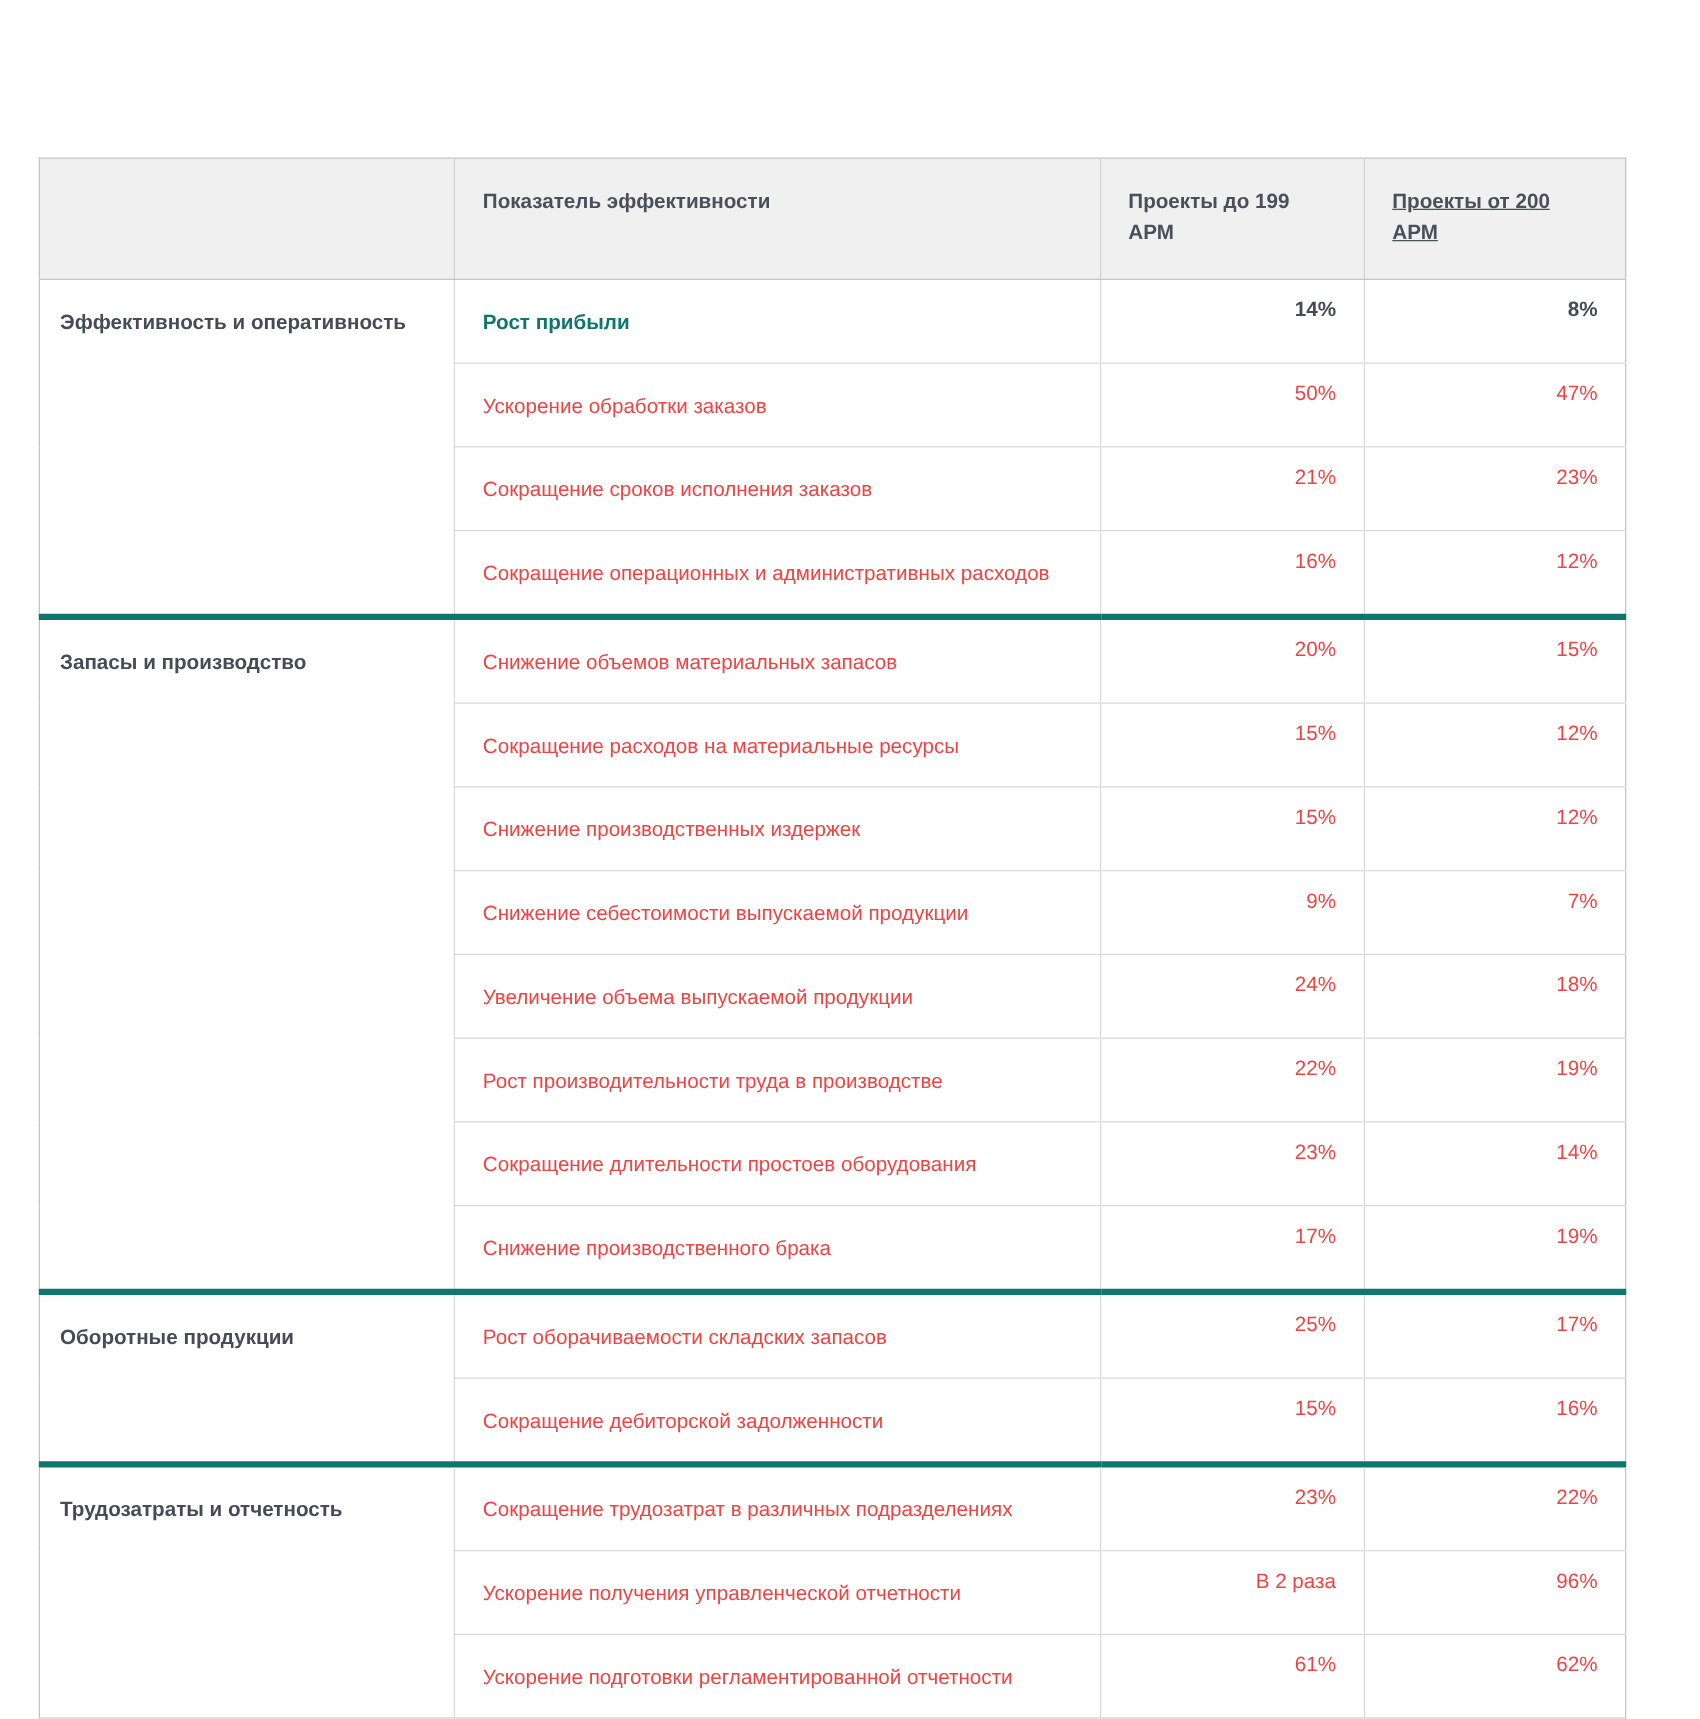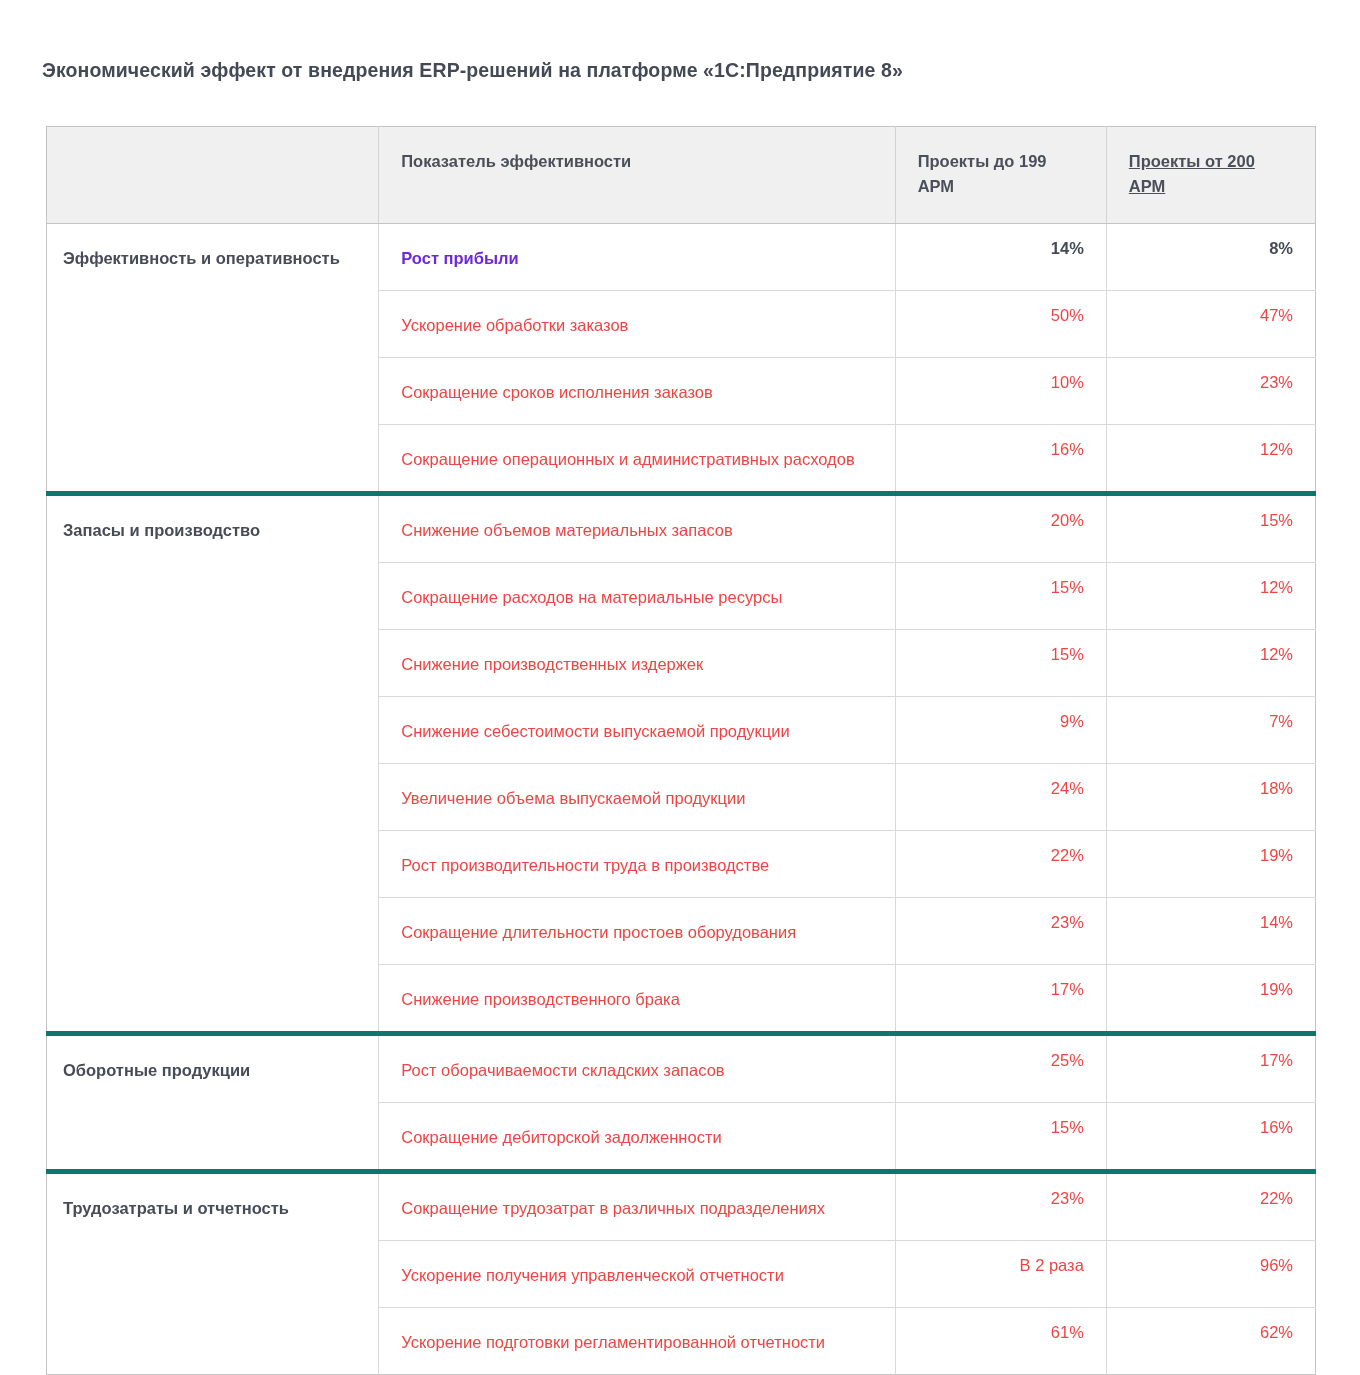--- a/index.html
+++ b/index.html
@@ -29,21 +29,21 @@
     width: 1270px;
     font-size: 19.5px;
     font-weight: bold;
     color: #444a55;
     letter-spacing: 0.1px;
     line-height: 26px;
   }
 
   .table-wrap {
     position: absolute;
-    left: 46px;
+    left: 31px;
     top: 126px;
     width: 1270px;
   }
 
   table.effect-table {
     border-collapse: collapse;
     width: 1270px;
     table-layout: fixed;
     border: 1px solid #c4c4c4;
   }
@@ -100,29 +100,28 @@
   }
   td.value-cell.last { border-right: none; }
 
   tr.row-sep td {
     border-top: 1px solid #d9d9d9;
   }
   tr.group-start td {
     border-top: 5px solid #0f766e;
   }
 
-  td.bold-text, td.bold-text span { font-weight: bold; color: #6d28d9; }
+  td.bold-text, td.bold-text span { font-weight: bold; color: #0f766e; }
   td.bold-val  { font-weight: bold; color: #454b56; }
 </style>
 </head>
 <body>
 
 <div class="page">
 
-  <div class="page-title">Экономический эффект от внедрения ERP-решений на платформе «1С:Предприятие 8»</div>
 
   <div class="table-wrap">
     <table class="effect-table">
       <colgroup>
         <col class="c-group">
         <col class="c-metric">
         <col class="c-v1">
         <col class="c-v2">
       </colgroup>
       <thead>
@@ -140,21 +139,21 @@
             <td class="value-cell bold-val">14%</td>
             <td class="value-cell last bold-val">8%</td>
           </tr>
           <tr class="row-sep">
             <td class="metric-cell">Ускорение обработки заказов</td>
             <td class="value-cell">50%</td>
             <td class="value-cell last">47%</td>
           </tr>
           <tr class="row-sep">
             <td class="metric-cell">Сокращение сроков исполнения заказов</td>
-            <td class="value-cell">10%</td>
+            <td class="value-cell">21%</td>
             <td class="value-cell last">23%</td>
           </tr>
           <tr class="row-sep">
             <td class="metric-cell">Сокращение операционных и административных расходов</td>
             <td class="value-cell">16%</td>
             <td class="value-cell last">12%</td>
           </tr>
           <tr class="group-start">
             <td class="group-cell" rowspan="8">Запасы и производство</td>
             <td class="metric-cell">Снижение объемов материальных запасов</td>

